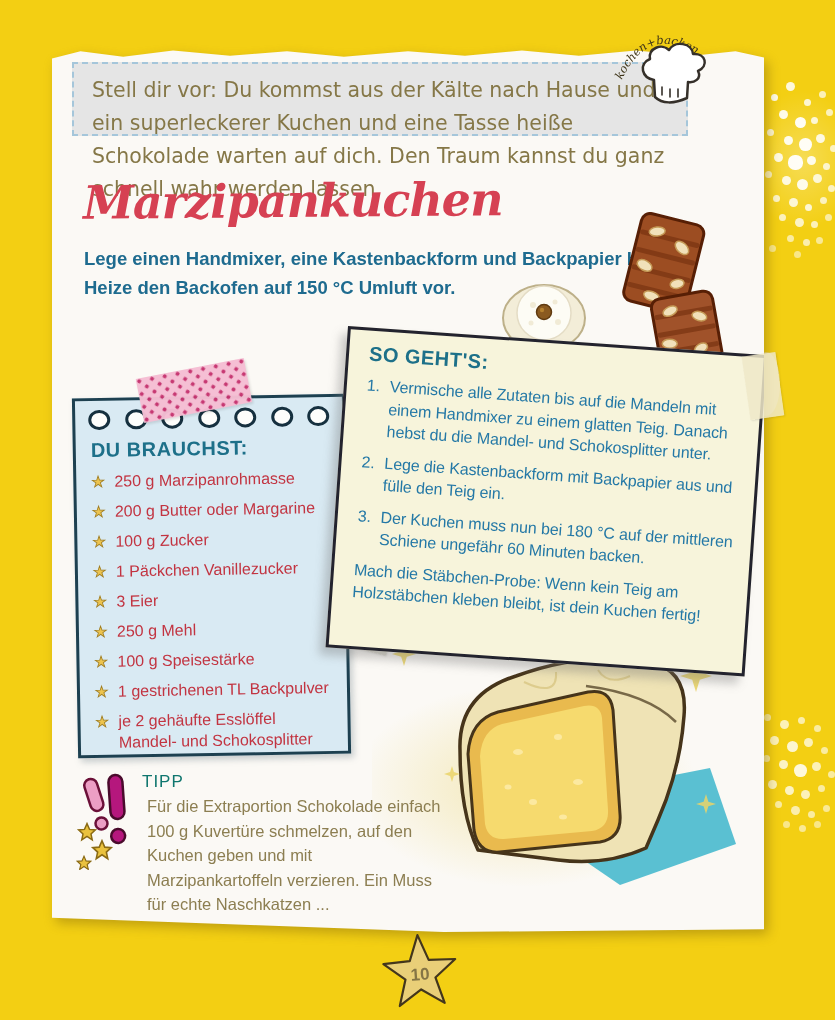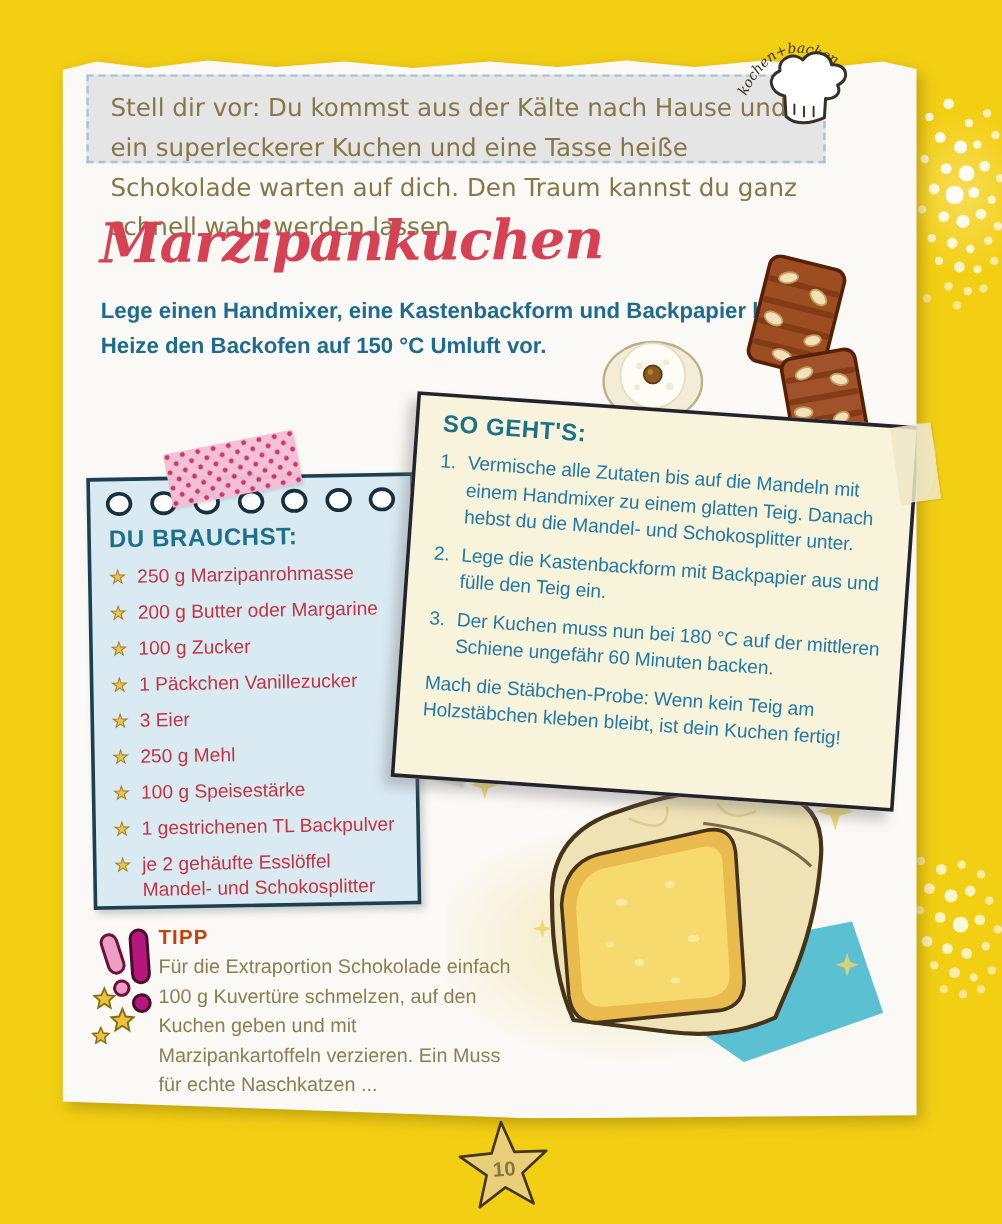--- a/index.html
+++ b/index.html
@@ -103,22 +103,22 @@
   .step{display:flex;gap:4px;margin-bottom:9px;font-size:16px;line-height:22.5px;color:#2478a6;letter-spacing:-.1px;}
   .step-num{flex:0 0 19px;}
   .steps-footnote{font-size:16px;line-height:22.5px;color:#2478a6;letter-spacing:-.1px;}
 
   .tape{position:absolute;box-shadow:1px 1px 2px rgba(0,0,0,.1);}
   .tape-right{left:746px;top:354px;width:34px;height:64px;transform:rotate(-8deg);background:rgba(238,232,200,.85);z-index:4;}
   .tape-bl{left:288px;top:560px;width:52px;height:44px;transform:rotate(14deg);background:rgba(206,203,190,.75);z-index:2;}
 
   
   .tip-icon{position:absolute;left:22px;top:724px;z-index:2;}
-  .tip-heading{position:absolute;left:80px;top:726px;font-size:17px;font-weight:700;color:#c2410c;letter-spacing:1px;}
-  .tip-text{position:absolute;left:80px;top:748px;width:300px;font-size:16.5px;line-height:24.5px;color:#8c7e51;}
+  .tip-heading{position:absolute;left:90px;top:726px;font-size:17px;font-weight:400;color:#0f766e;letter-spacing:1px;}
+  .tip-text{position:absolute;left:95px;top:748px;width:300px;font-size:16.5px;line-height:24.5px;color:#8c7e51;}
 
   
   .marzipan-ball{position:absolute;left:448px;top:232px;}
   .choc-cookies{position:absolute;left:540px;top:166px;z-index:1;}
   .cake{position:absolute;left:386px;top:596px;z-index:1;}
   .yellow-glow{position:absolute;left:320px;top:630px;width:340px;height:220px;z-index:0;
     background:radial-gradient(ellipse at 45% 50%,rgba(230,202,76,.38),rgba(230,202,76,0) 65%);}
   .sparkle{position:absolute;z-index:1;}
 
   .brand-logo{position:absolute;left:608px;top:12px;z-index:6;}

